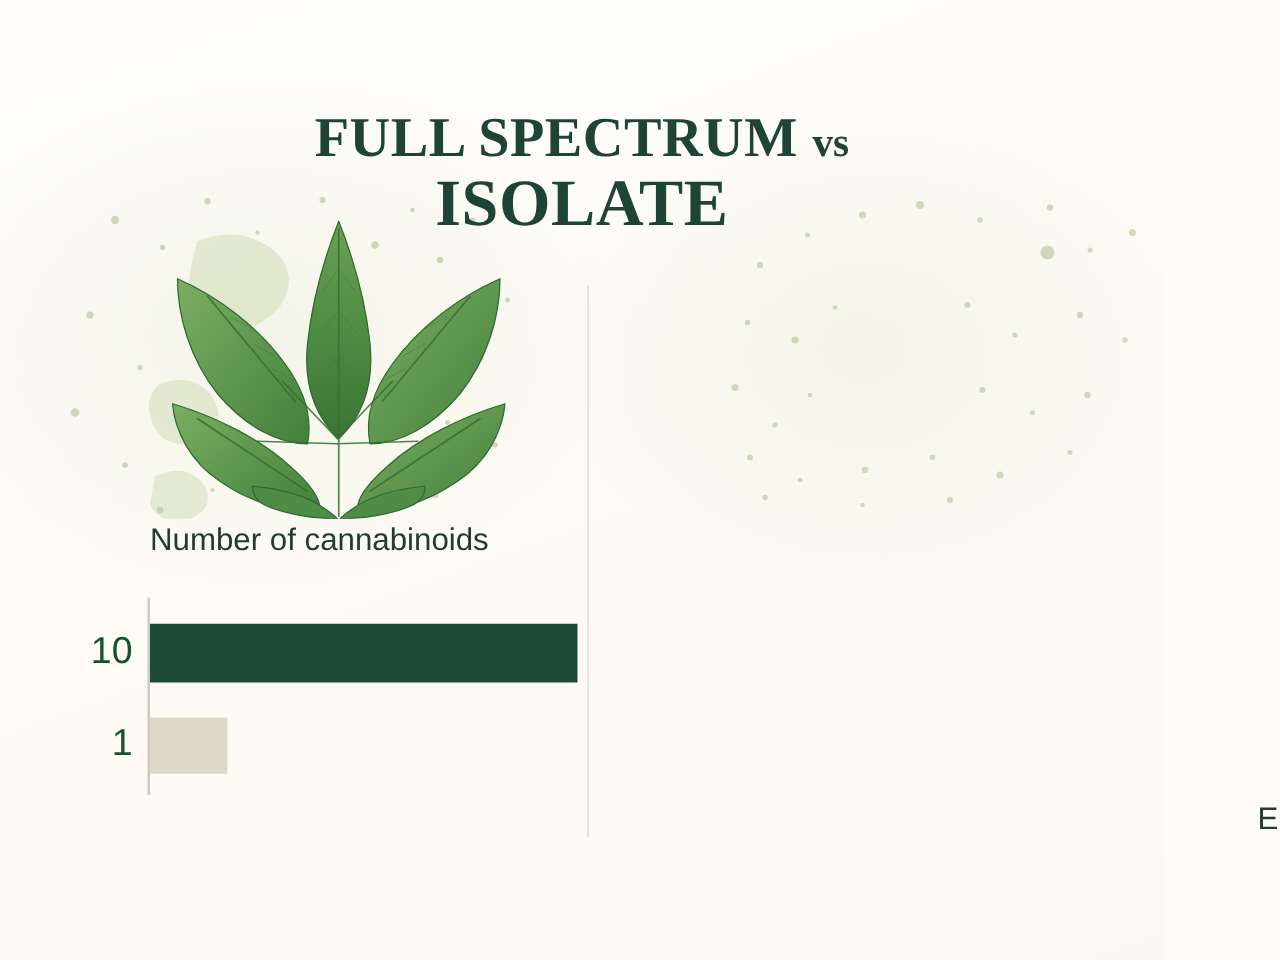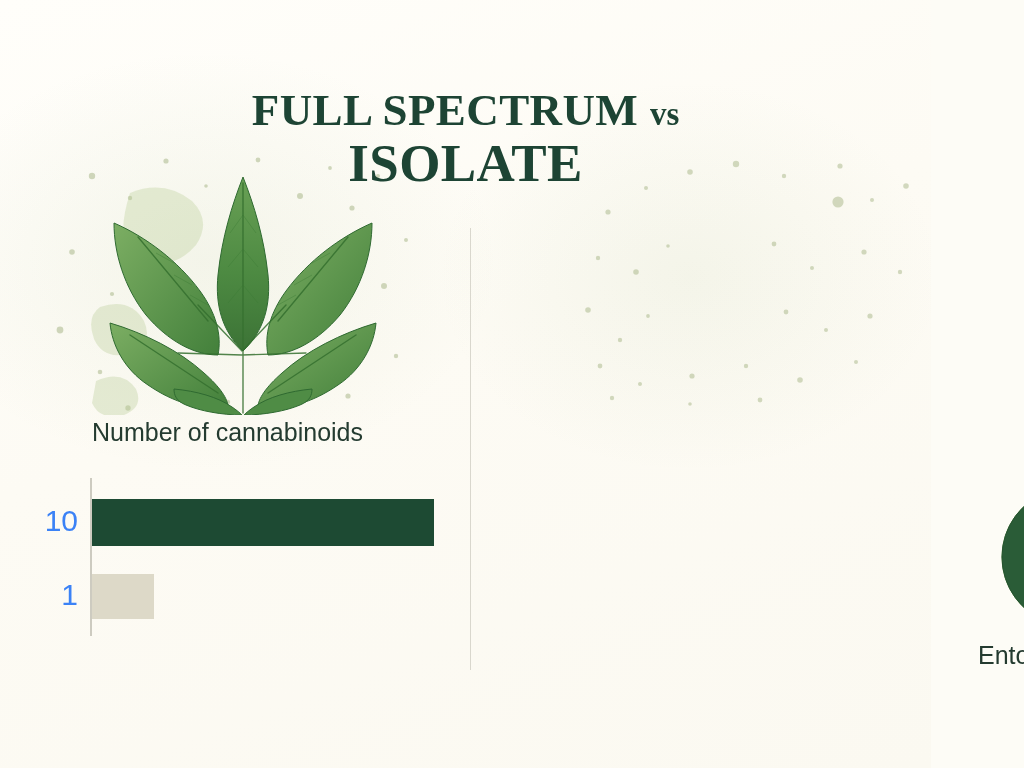--- a/index.html
+++ b/index.html
@@ -37,21 +37,21 @@
   .title .l2{display:block;font-size:53px;}
 
   
   .divider{
     position:absolute;left:470px;top:228px;
     width:1px;height:442px;
     background:#d9d7cd;
   }
 
   
-  .col{position:absolute;top:0;height:768px;}
+  .col{position:absolute;top:0;height:768px;margin-left:28px;}
   .col-left{left:0;width:470px;}
   .col-right{left:470px;width:554px;}
 
   
   .art{position:absolute;}
 
   
   .lbl{
     position:absolute;
     color:#243b30;
@@ -63,21 +63,21 @@
 
   
   .chart{position:absolute;left:0;top:0;}
   .axis{
     position:absolute;left:90px;top:478px;
     width:2px;height:158px;background:#cdcbc0;
   }
   .bar{position:absolute;}
   .bar-val{
     position:absolute;
-    color:#3b82f6;font-size:30px;font-weight:400;
+    color:#14532d;font-size:30px;font-weight:400;
     text-align:right;width:56px;
   }
 </style>
 </head>
 <body>
 
 <div id="canvas">
 
   <div class="paper"></div>
 

